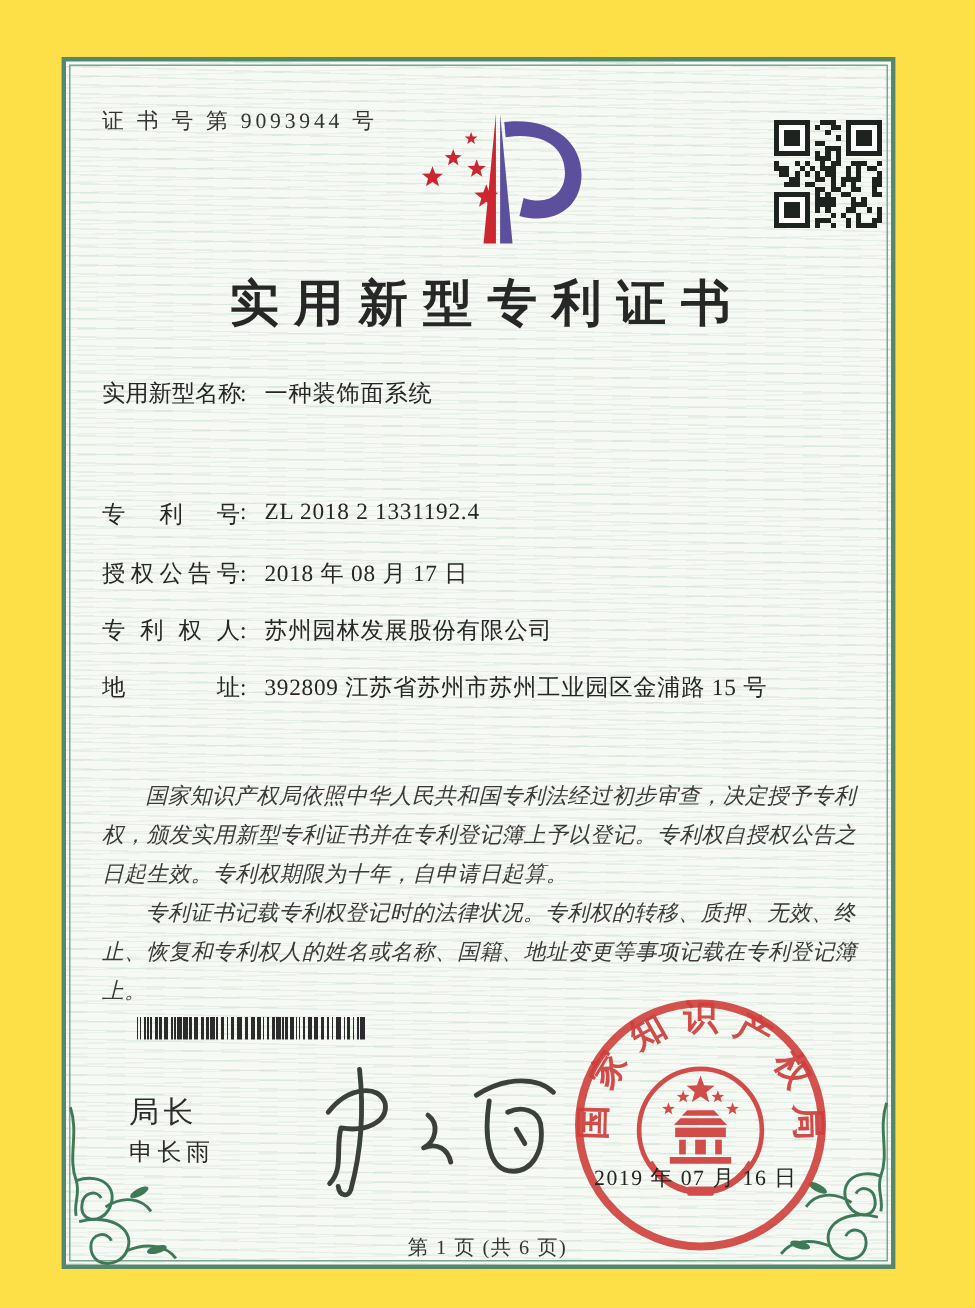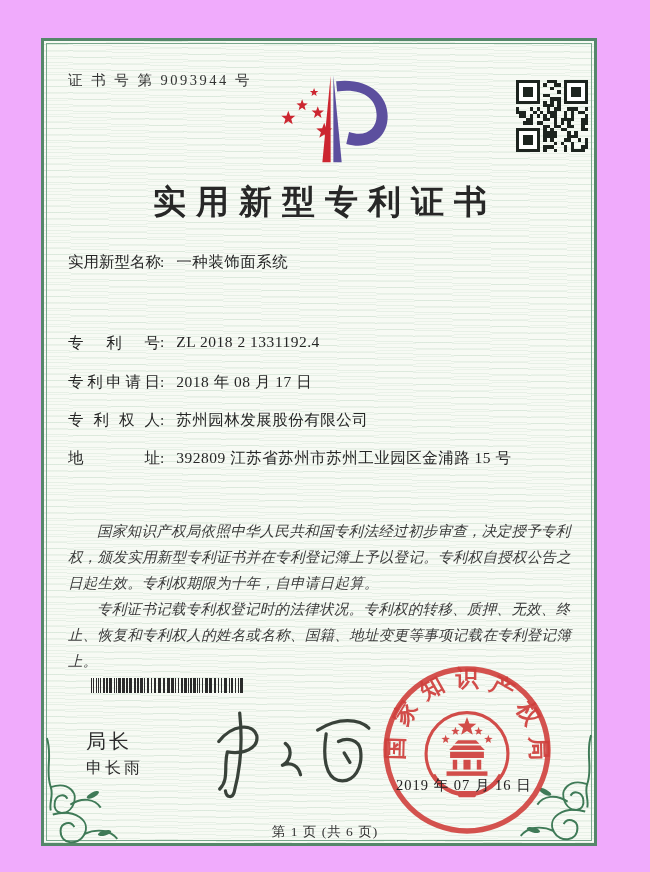--- a/index.html
+++ b/index.html
@@ -1,18 +1,18 @@
 <!DOCTYPE html>
 <html><head>
 <meta charset="utf-8">
 <style>
   html,body{margin:0;padding:0;background:#ffffff;}
   .page{
     position:relative;width:650px;height:872px;margin:0 auto;
-    background:#f0abfc;overflow:hidden;
+    background:#fde047;overflow:hidden;
     outline:1px solid #dddddb;
     font-family:"Liberation Serif","DejaVu Serif",serif;
     color:#2b2b2b;
   }
   
   .frame{
     position:absolute;top:38px;left:41px;right:53px;bottom:26px;
     border:3px solid #55876a;
     background:
       repeating-linear-gradient(1.5deg, rgba(110,165,125,.12) 0 1px, rgba(0,0,0,0) 1px 6px),
@@ -230,21 +230,21 @@
     </div>
   <div class="abs title">实用新型专利证书</div>
 
   <div class="abs frow" style="top:252px">
     <span class="flabel">实用新型名称</span><span class="fcolon">:</span><span class="fvalue">一种装饰面系统</span>
   </div>
   <div class="abs frow" style="top:333px">
     <span class="flabel">专利号</span><span class="fcolon">:</span><span class="fvalue">ZL 2018 2 1331192.4</span>
   </div>
   <div class="abs frow" style="top:372px">
-    <span class="flabel">专利申请日</span><span class="fcolon">:</span><span class="fvalue">2018 年 08 月 17 日</span>
+    <span class="flabel">授权公告号</span><span class="fcolon">:</span><span class="fvalue">2018 年 08 月 17 日</span>
   </div>
   <div class="abs frow" style="top:410px">
     <span class="flabel">专利权人</span><span class="fcolon">:</span><span class="fvalue">苏州园林发展股份有限公司</span>
   </div>
   <div class="abs frow" style="top:448px">
     <span class="flabel">地址</span><span class="fcolon">:</span><span class="fvalue">392809 江苏省苏州市苏州工业园区金浦路 15 号</span>
   </div>
 
   <div class="abs bodytext">
     <p>国家知识产权局依照中华人民共和国专利法经过初步审查，决定授予专利权，颁发实用新型专利证书并在专利登记簿上予以登记。专利权自授权公告之日起生效。专利权期限为十年，自申请日起算。</p>

